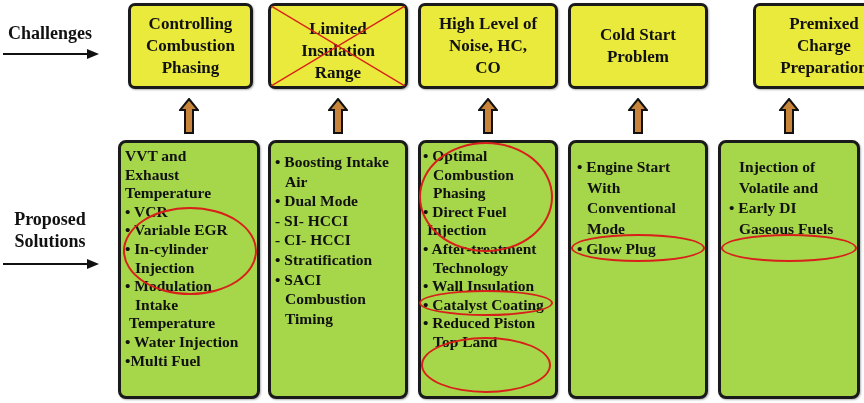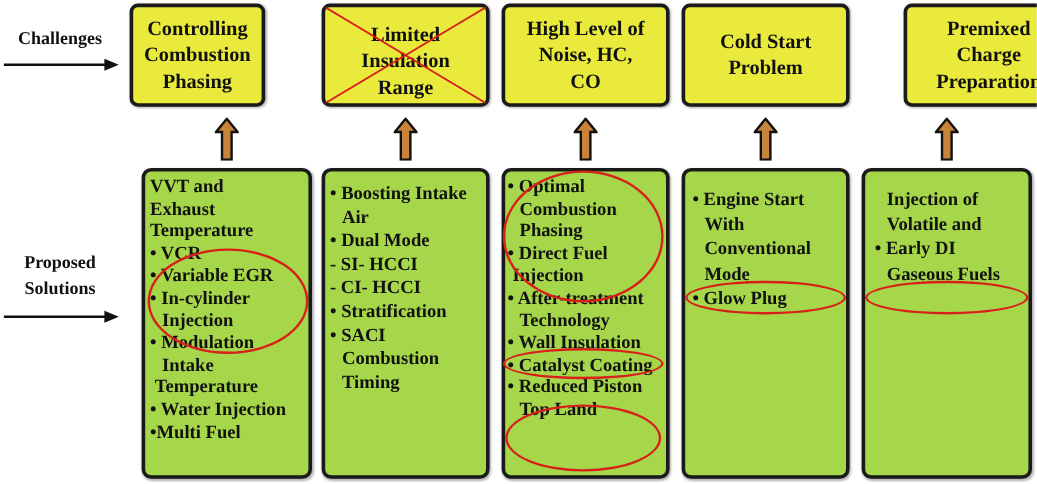--- a/index.html
+++ b/index.html
@@ -1,20 +1,20 @@
 <!DOCTYPE html>
 <html><head>
 <meta charset="utf-8">
 <style>
   * { box-sizing: border-box; margin: 0; padding: 0; }
   html, body { width: 864px; height: 403px; background: #ffffff; overflow: hidden; }
   body { position: relative; font-family: "Liberation Serif", serif; color: #111; }
 
   .row-label {
-    position: absolute; font-weight: bold; font-size: 15px; text-align: center; line-height: 22px;
+    position: absolute; font-weight: bold; font-size: 18px; text-align: center; line-height: 22px;
   }
   .row-arrow { position: absolute; height: 14px; }
   .row-arrow svg { display: block; }
 
   .challenge {
     position: absolute; top: 3px; width: 128px; height: 86px;
     background: #eaea3c; border: 3px solid #1a1a1a; border-radius: 7px;
     display: flex; align-items: center; justify-content: center; text-align: center;
     font-weight: bold; font-size: 17px; line-height: 22px; padding: 2px 4px;
     box-shadow: 1px 1px 2px rgba(0,0,0,0.3);
@@ -45,21 +45,21 @@
 
 <div class="row-label" style="left:2px; top:208px; width:96px;">Proposed</div>
 <div class="row-label" style="left:2px; top:230px; width:96px;">Solutions</div>
 <div class="row-arrow" style="left:3px; top:257px;">
   <svg width="96" height="14" viewBox="0 0 96 14">
       <line x1="0" y1="7" x2="86" y2="7" stroke="#111" stroke-width="2"></line>
       <polygon points="84,2 96,7 84,12" fill="#111"></polygon>
     </svg>
 </div>
 
-<div class="challenge" style="left:108px; width:113px;">
+<div class="challenge" style="left:128px; width:125px;">
   <div>
     <div>Controlling</div>
     <div>Combustion</div>
     <div>Phasing</div>
   </div>
 </div>
 
 <div class="challenge" style="left:268px; width:140px;align-items:flex-end;">
   <div>
     <div>Limited</div>

